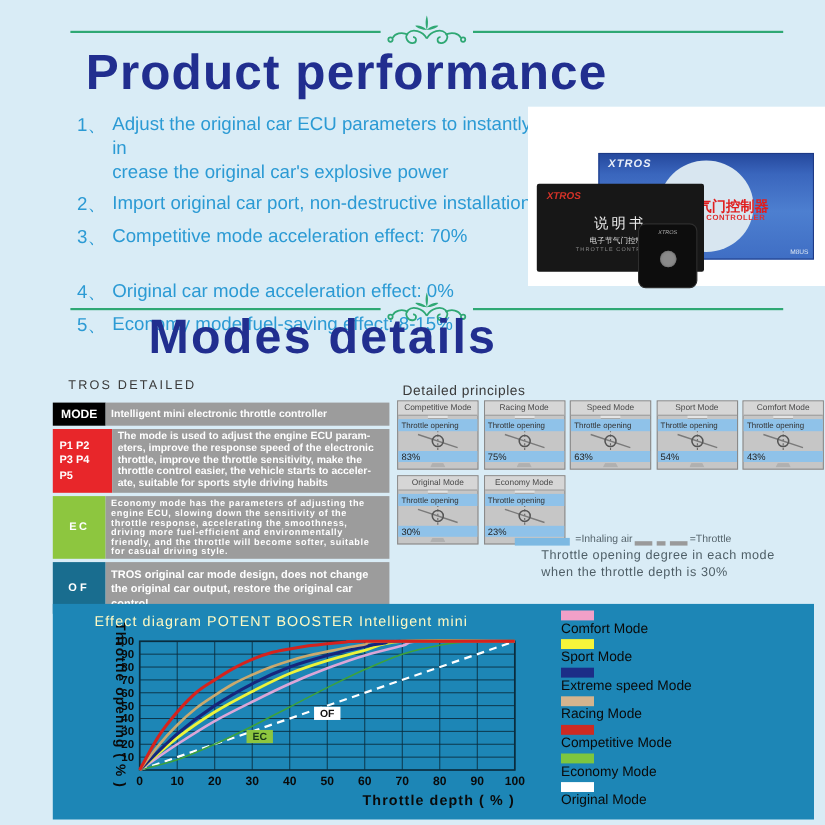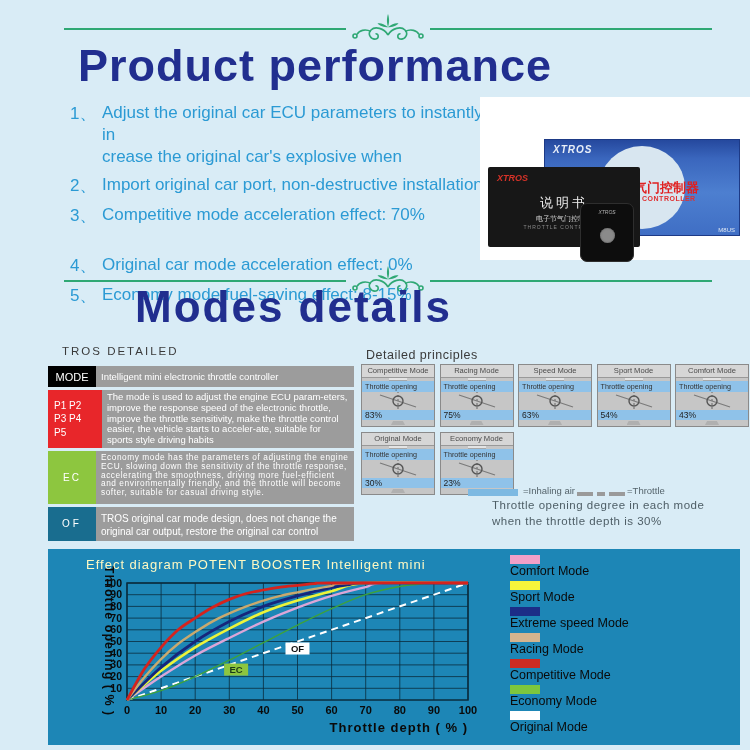--- a/index.html
+++ b/index.html
@@ -47,21 +47,21 @@
   .pdev-brand{position:absolute;left:0;top:5px;width:100%;text-align:center;color:#b0b0b0;font-size:5px;font-style:italic;}
   .pdev-btn{position:absolute;left:50%;top:50%;width:15px;height:15px;margin:-5px 0 0 -7.5px;border-radius:50%;
         background:#8a8a8a;box-shadow:inset 0 0 2px #555;}
 
   
   .sec-label{position:absolute;color:#3a3a3a;}
   #label-mode-detailed{left:62px;top:345px;font-size:11.5px;letter-spacing:2px;}
   #label-detailed-principles{left:366px;top:348px;font-size:12.5px;letter-spacing:0.5px;}
 
   
-  .mtable{position:absolute;left:48px;top:366px;width:306px;}
+  .mtable{position:absolute;left:48px;top:366px;width:306px;font-weight:bold;}
   .mrow{display:flex;margin-bottom:3px;}
   .mlabel{flex:none;width:48px;color:#fff;display:flex;align-items:center;justify-content:center;
         text-align:left;white-space:pre-line;}
   .mtext{flex:1;background:#9c9c9c;color:#ffffff;padding:2px 5px;}
   .mrow[data-row-id="mode"] .mlabel{font-size:11px;}
   .mrow[data-row-id="mode"] .mtext{font-size:9.5px;display:flex;align-items:center;min-height:17px;}
   .mrow[data-row-id="p"] .mlabel{font-size:10px;line-height:1.35;justify-content:flex-start;padding-left:6px;}
   .mrow[data-row-id="p"] .mtext{font-size:9.5px;line-height:10.8px;min-height:52px;}
   .mrow[data-row-id="ec"] .mlabel{font-size:10px;letter-spacing:2px;}
   .mrow[data-row-id="ec"] .mtext{font-size:8.3px;line-height:8.8px;letter-spacing:0.55px;min-height:49px;}
@@ -128,21 +128,21 @@
     <div class="dline"></div>
   </div>
 
   <div class="h1" id="title-performance">Product performance</div>
 
   <div class="plist">
 
       <div class="pitem">
         <span class="pnum">1、</span>
         <span class="ptext">Adjust the original car ECU parameters to instantly in
-crease the original car's explosive when</span>
+crease the original car's explosive power</span>
       </div>
 
       <div class="pitem">
         <span class="pnum">2、</span>
         <span class="ptext">Import original car port, non-destructive installation;</span>
       </div>
 
       <div class="pitem">
         <span class="pnum">3、</span>
         <span class="ptext">Competitive mode acceleration effect: 70%</span>

